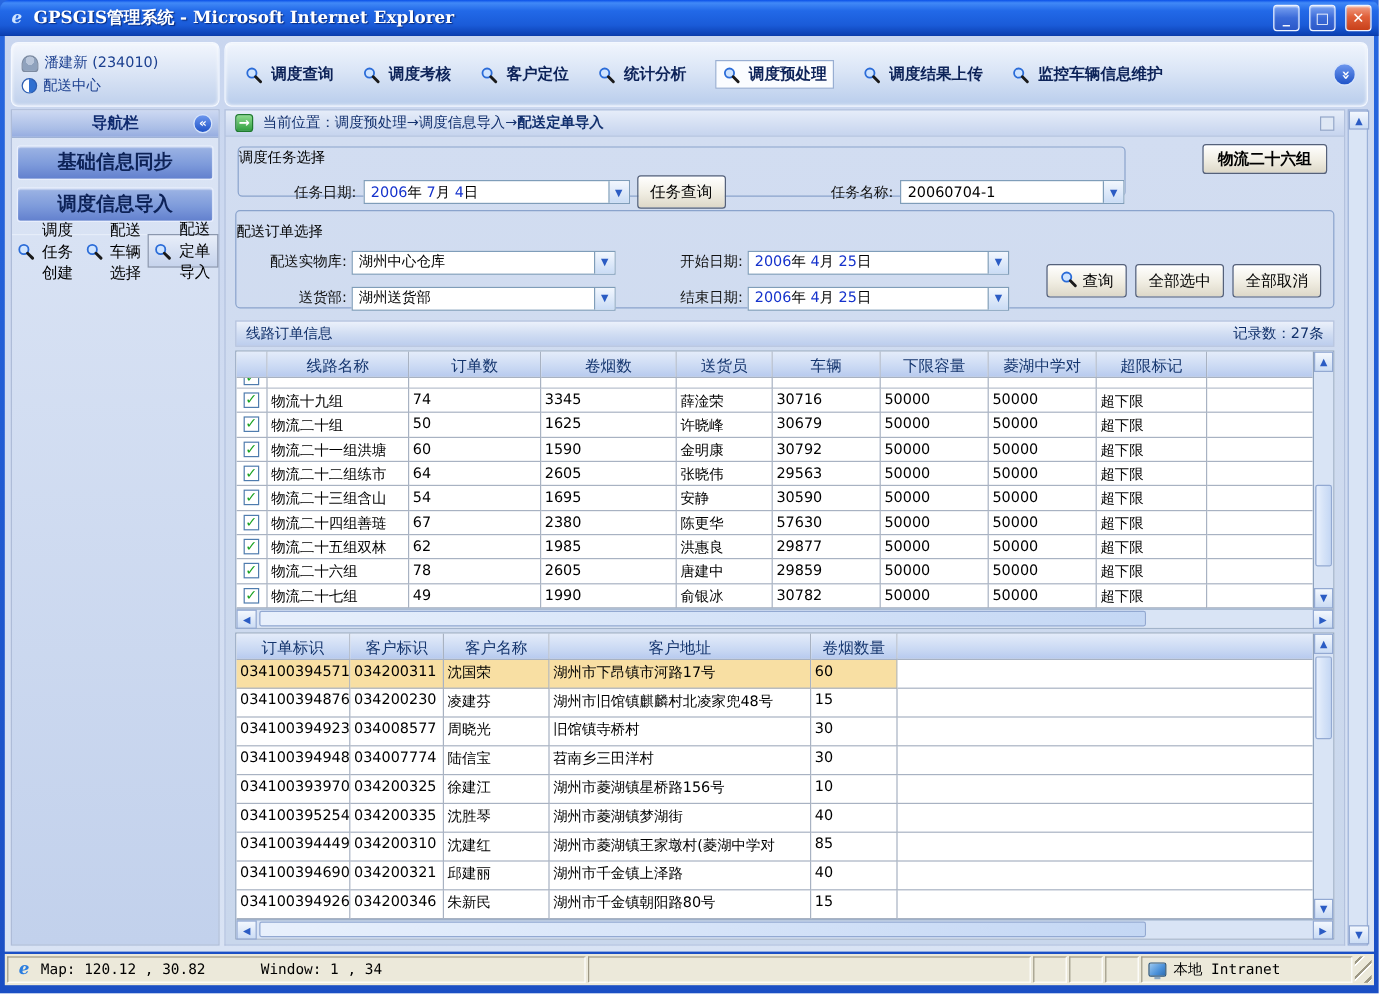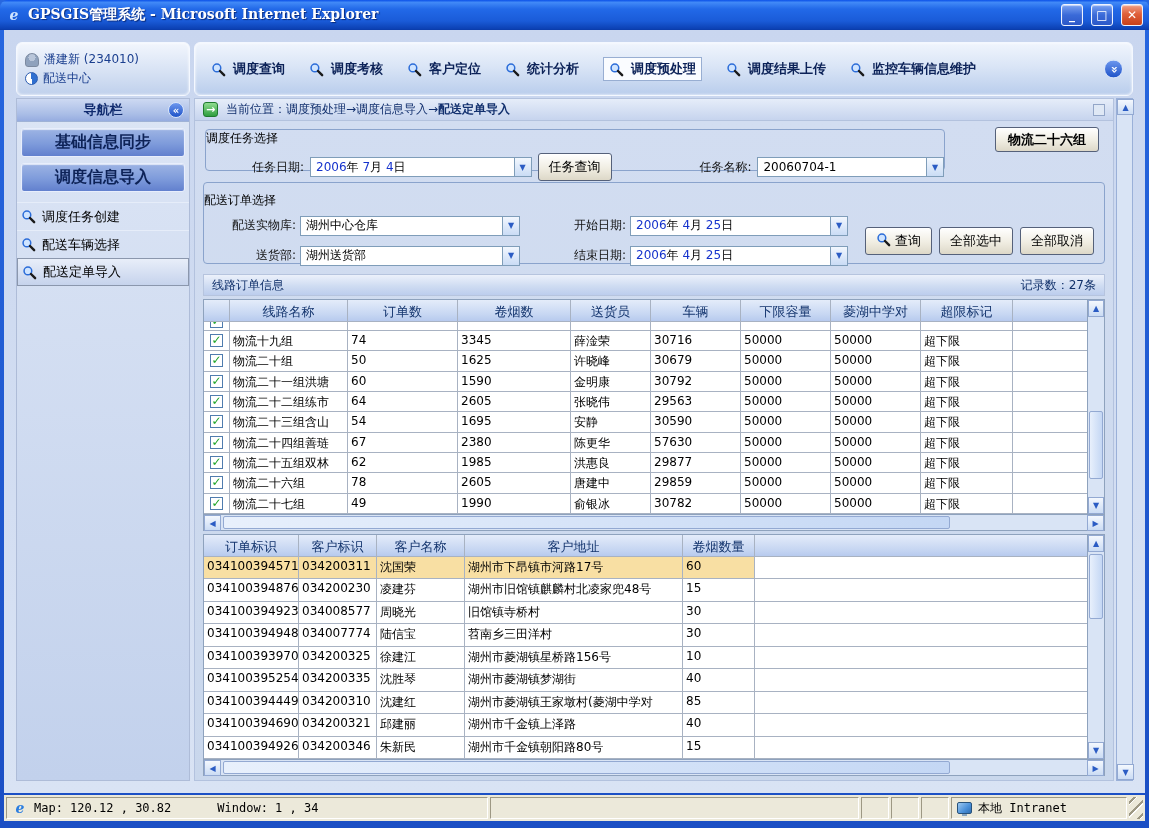--- a/index.html
+++ b/index.html
@@ -12,21 +12,21 @@
   .titlebar { height:30px; margin:0 -4px; border-radius:8px 8px 0 0; display:flex; align-items:center; gap:6px; padding:0 6px;
     background:linear-gradient(180deg,#0a50e8 0%,#4189f7 8%,#2269e8 30%,#1a5bd8 70%,#0c41b4 96%,#0a3aa6 100%); }
   .titlebar .title { color:#fff; font-weight:bold; font-size:14px; font-family:"DejaVu Serif","DejaVu Sans",serif; text-shadow:1px 1px 1px #0a2a7a; flex:1; white-space:nowrap; overflow:hidden; }
   .winbtn { width:22px; height:22px; border-radius:3px; border:1px solid #eef3ff; color:#fff; font-weight:bold; font-size:12px; display:flex; align-items:center; justify-content:center; margin-left:2px;
     background:linear-gradient(180deg,#7ba3f2 0%,#3a6ad8 50%,#2c58c8 100%); box-shadow:inset 0 1px 1px rgba(255,255,255,.6); }
   .winbtn.close { background:linear-gradient(180deg,#f0a088 0%,#e0603a 45%,#c8401a 100%); }
   .ie-icon { width:16px; height:16px; display:inline-flex; align-items:center; justify-content:center; font-family:"DejaVu Serif",serif; font-style:italic; font-weight:bold; color:#cfe4ff; font-size:14px; }
   .ie-icon.dark { color:#2a7de0; }
 
   
-  .app { flex:1; display:flex; flex-direction:column; background:linear-gradient(180deg,#c9d6ef,#d9e3f4); padding:12px; min-height:0; }
+  .app { flex:1; display:flex; flex-direction:column; background:linear-gradient(180deg,#c9d6ef,#d9e3f4); padding:5px; min-height:0; }
 
   .topbar { display:flex; gap:4px; height:54px; margin-bottom:2px; }
   .userpanel { width:174px; border-radius:6px; border:1px solid #f4f8ff; background:linear-gradient(180deg,#f2f6fd 0%,#d7e2f4 55%,#bfd0ec 100%); padding:4px 8px; display:flex; flex-direction:column; justify-content:center; gap:2px; color:#1b3f8f; box-shadow:inset 0 0 3px #fff; }
   .userline { display:flex; align-items:center; gap:5px; white-space:nowrap; font-size:12px; }
   .person-icon { width:14px; height:14px; border-radius:50% 50% 3px 3px; background:radial-gradient(circle at 50% 30%, #b9c6da 0 34%, #8fa2bd 35% 100%); border:1px solid #7c8aa0; }
   .org-icon { width:13px; height:13px; border-radius:50%; border:1px solid #2b5cb0; background:conic-gradient(#2f6fd0 0 50%, #fff 50% 100%); }
 
   .menubar { flex:1; border-radius:6px; border:1px solid #f4f8ff; background:linear-gradient(180deg,#f0f5fd 0%,#dae5f6 45%,#b9cdec 100%); display:flex; align-items:center; padding:0 34px 0 16px; gap:24px; position:relative; box-shadow:inset 0 0 3px #fff; }
   .menu-item { display:flex; align-items:center; gap:7px; color:#0c2258; font-weight:bold; font-size:13px; white-space:nowrap; cursor:default; }
   .menu-item.active { background:#fafcff; border:1px solid #98aed2; padding:2px 5px; }
@@ -35,21 +35,21 @@
 
   .mag { width:15px; height:15px; flex:none; }
 
   .bodyrow { flex:1; display:flex; gap:4px; min-height:0; }
 
   
   .sidebar { width:174px; border:1px solid #aebcd8; background:linear-gradient(180deg,#dce5f5,#c2d1ec); display:flex; flex-direction:column; }
   .sidebar-header { height:23px; background:linear-gradient(180deg,#cdd9f2 0%,#a9bde6 70%,#96ace0 100%); display:flex; align-items:center; justify-content:center; position:relative; color:#0f2a6e; font-weight:bold; font-size:13px; border-bottom:1px solid #9fb2d6; }
   .collapse-circle { position:absolute; right:5px; top:3px; width:16px; height:16px; border-radius:50%; background:linear-gradient(180deg,#6d97ee,#1f53c8); border:1px solid #d7e4fa; color:#fff; font-size:10px; font-weight:bold; display:flex; align-items:center; justify-content:center; }
   .sidebar-btn { margin:6px 4px 0; height:29px; border-radius:3px; border:1px solid #e8eefc; background:linear-gradient(180deg,#9db4e4 0%,#7e9bdb 55%,#6280ce 100%); color:#0d2257; font-weight:bold; font-size:16px; display:flex; align-items:center; justify-content:center; box-shadow:inset 0 1px 1px rgba(255,255,255,.7); }
-  .sidebar-links { margin-top:10px; display:flex; flex-direction:column; }
+  .sidebar-links { margin-top:10px; display:flex; }
   .sidebar-link { height:28px; display:flex; align-items:center; gap:6px; padding:0 4px; color:#000; font-size:13px; border-top:1px solid #e6edf9; }
   .sidebar-link.selected { border:1px solid #8b97ad; background:linear-gradient(180deg,#e8eef9 0%,#c6d3ec 100%); }
 
   
   .main { flex:1; display:flex; min-width:0; }
   .main-left { flex:1; display:flex; flex-direction:column; min-width:0; }
   .crumbbar { height:23px; border:1px solid #b3c2de; background:linear-gradient(180deg,#e6edf9 0%,#c6d4ee 100%); display:flex; align-items:center; gap:8px; padding:0 8px; color:#12306e; font-size:12px; }
   .crumb-current { font-weight:bold; }
   .green-arrow-icon { width:15px; height:15px; border-radius:3px; background:linear-gradient(180deg,#8fdc8f,#2f9e3f); border:1px solid #1e7a2e; color:#fff; font-weight:bold; font-size:11px; display:flex; align-items:center; justify-content:center; line-height:1; }
   .crumb-collapse { margin-left:auto; width:12px; height:12px; border:1px solid #93a6c8; background:#dfe8f5; }

